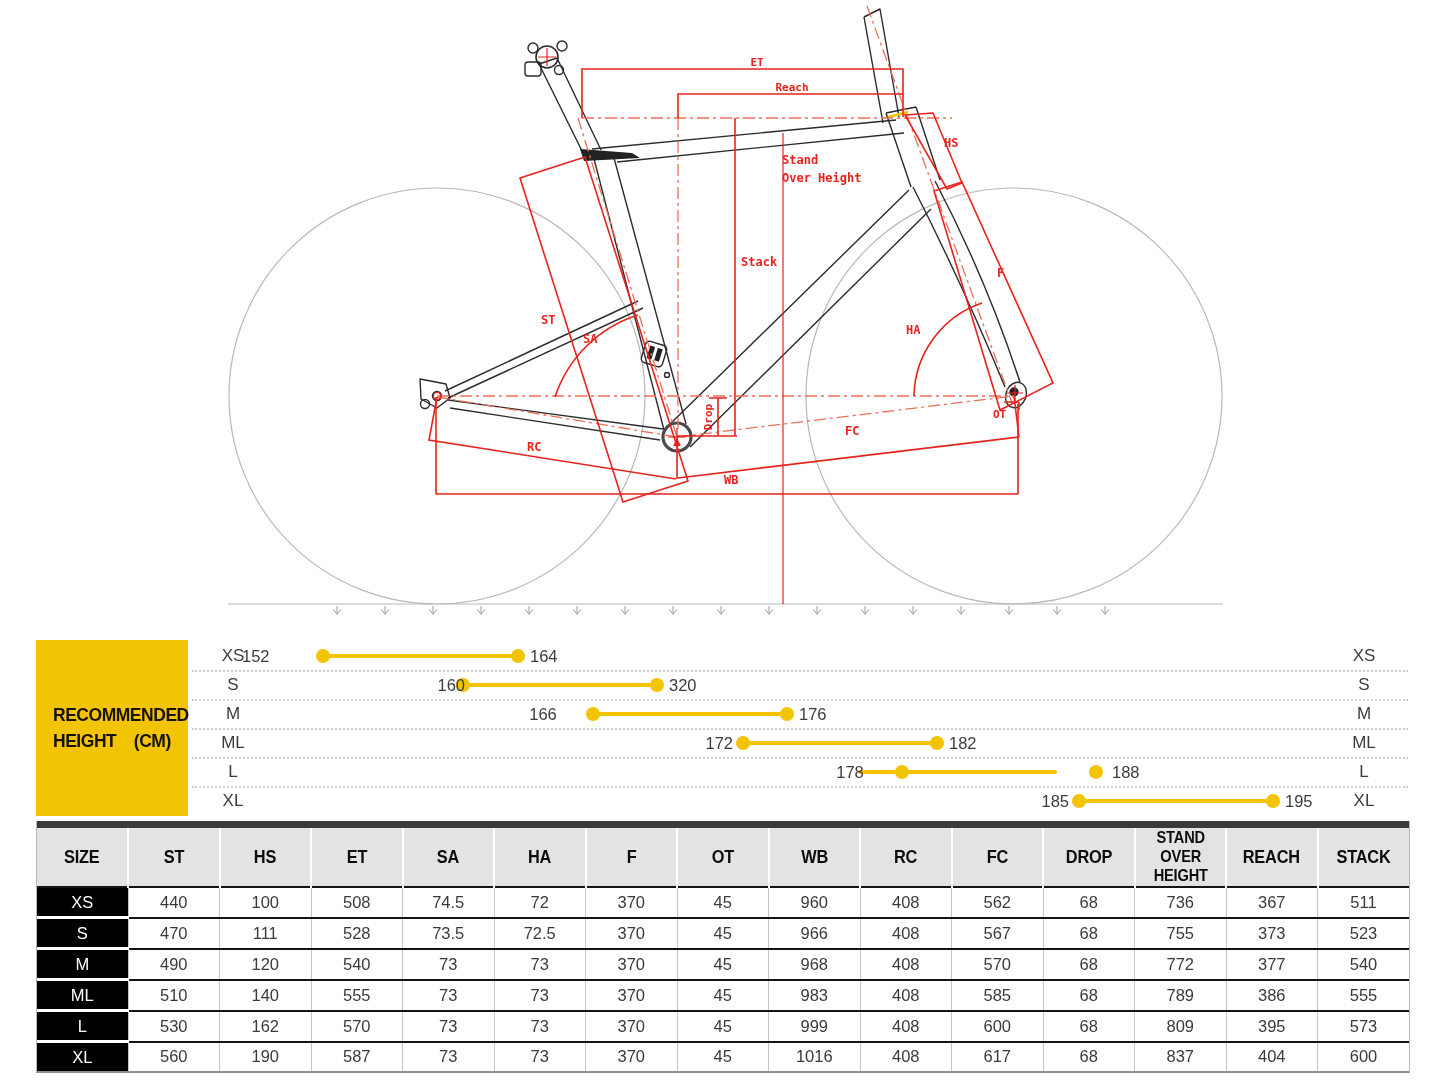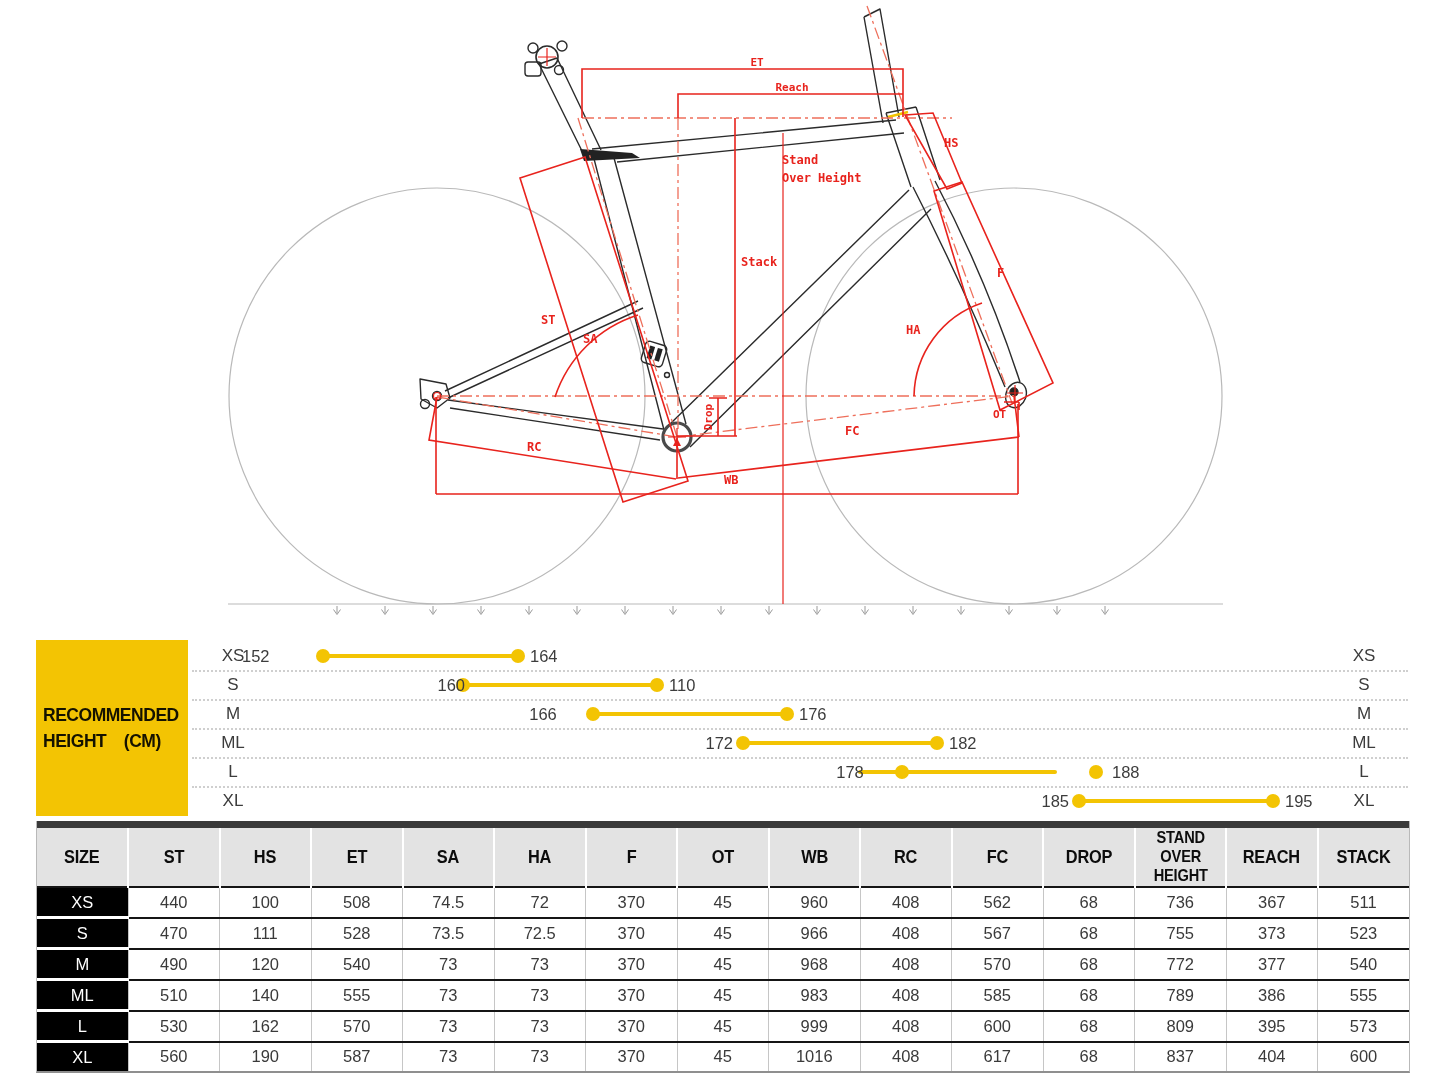--- a/index.html
+++ b/index.html
@@ -5,21 +5,21 @@
   html,body{margin:0;padding:0;background:#fff;}
   #stage{position:relative;width:1445px;height:1088px;background:#fff;overflow:hidden;
          font-family:"Liberation Sans",sans-serif;}
   
   #bike-svg{position:absolute;left:0;top:0;}
   .redlabel{font-family:"DejaVu Sans Mono",monospace;font-weight:bold;font-size:12px;fill:#e8231d;}
   .redlabel.sm{font-size:11px;}
   
   #height-chart{position:absolute;left:0;top:640px;width:1445px;height:178px;}
   #height-panel{position:absolute;left:36px;top:0;width:152px;height:176px;background:#f3c403;
-    display:flex;flex-direction:column;justify-content:center;padding:0 7px;box-sizing:border-box;}
+    display:flex;flex-direction:column;justify-content:center;padding:0 17px;box-sizing:border-box;}
   .panel-line{font-weight:bold;font-size:19px;color:#151200;letter-spacing:-.5px;
     transform:scaleX(.92);transform-origin:left center;line-height:26px;white-space:nowrap;}
   .panel-line2{display:flex;justify-content:space-between;width:128px;}
   .hc-sep{position:absolute;height:0;border-top:2px dotted #cfcfcf;left:192px;width:1216px;}
   .hc-size{position:absolute;width:46px;text-align:center;font-size:17px;color:#3c3c3c;line-height:22px;}
   .hc-num{position:absolute;font-size:16.5px;color:#3c3c3c;line-height:22px;}
   .hc-line{position:absolute;height:4px;border-radius:2px;background:#f3c403;}
   .hc-dot{position:absolute;width:14px;height:14px;border-radius:50%;background:#f3c403;}
   
   #geo-table{position:absolute;left:36px;top:821px;width:1374px;
@@ -167,21 +167,21 @@
         <div class="hc-dot" style="left: 511px; top: -7px;"></div>
         <div class="hc-num" style="left: 242px; top: -11px; width: 80px; text-align: left;">152</div>
         <div class="hc-num" style="left: 530px; top: -11px;">164</div>
         <div class="hc-sep" style="top: 14px;"></div>
         <div class="hc-size" style="left: 210px; top: 18px;">S</div>
         <div class="hc-size" style="left: 1341px; top: 18px;">S</div>
         <div class="hc-line" style="left: 463px; top: 27px; width: 194px;"></div>
         <div class="hc-dot" style="left: 456px; top: 22px;"></div>
         <div class="hc-dot" style="left: 650px; top: 22px;"></div>
         <div class="hc-num" style="left: 385px; top: 18px; width: 80px; text-align: right;">160</div>
-        <div class="hc-num" style="left: 669px; top: 18px;">110</div>
+        <div class="hc-num" style="left: 669px; top: 18px;">320</div>
         <div class="hc-sep" style="top: 43px;"></div>
         <div class="hc-size" style="left: 210px; top: 47px;">M</div>
         <div class="hc-size" style="left: 1341px; top: 47px;">M</div>
         <div class="hc-line" style="left: 593px; top: 56px; width: 194px;"></div>
         <div class="hc-dot" style="left: 586px; top: 51px;"></div>
         <div class="hc-dot" style="left: 780px; top: 51px;"></div>
         <div class="hc-num" style="left: 503px; top: 47px; width: 80px; text-align: center;">166</div>
         <div class="hc-num" style="left: 799px; top: 47px;">176</div>
         <div class="hc-sep" style="top: 72px;"></div>
         <div class="hc-size" style="left: 210px; top: 76px;">ML</div>

